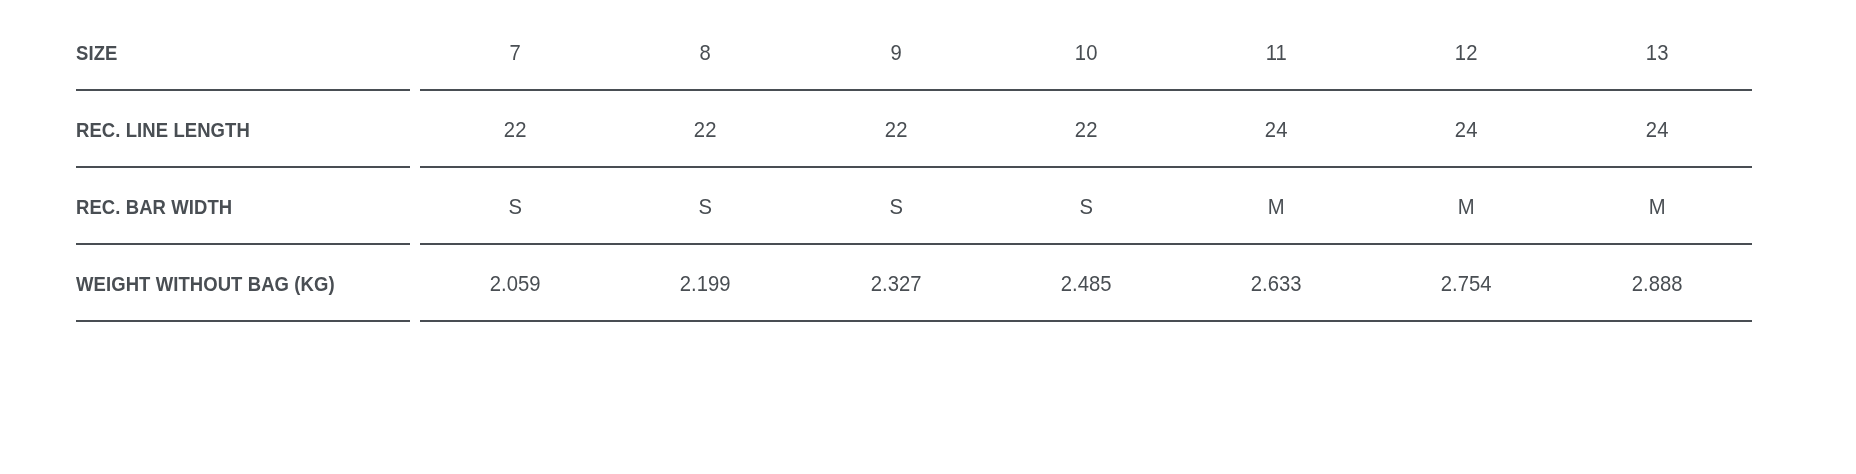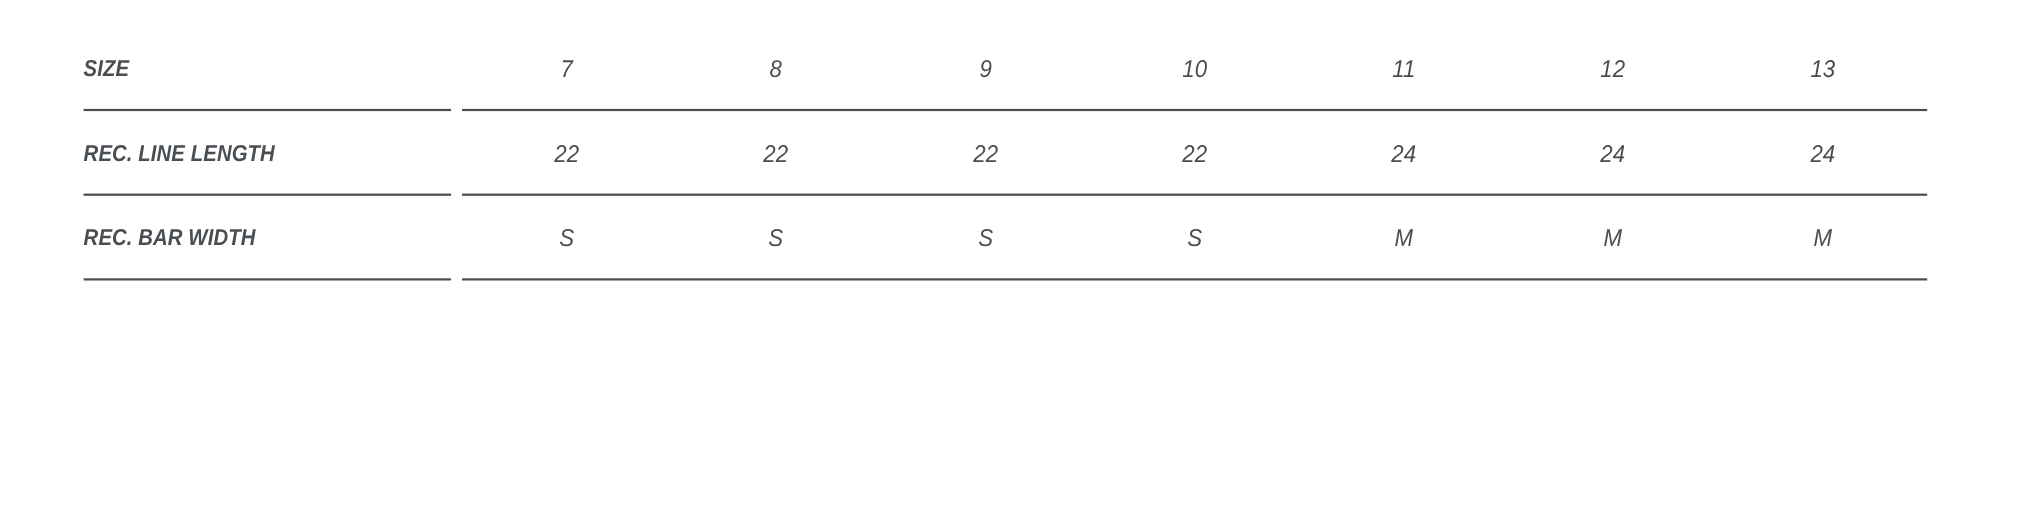--- a/index.html
+++ b/index.html
@@ -15,22 +15,21 @@
     font-family: "Liberation Sans", sans-serif;
     color: #494E53;
     -webkit-font-smoothing: antialiased;
   }
 
   #spec-table {
     position: relative;
     width: 1856px;
     height: 380px;
     padding-left: 76px;
-    padding-top: 24px;
-    font-style: italic;
+    padding-top: 14px;
   }
 
   .spec-row {
     position: relative;
     display: flex;
     align-items: center;
     height: 77px;
     width: 1676px;
   }
 
@@ -122,13 +121,25 @@
       <div class="row-cells">
         <div class="cell">S</div>
         <div class="cell">S</div>
         <div class="cell">S</div>
         <div class="cell">S</div>
         <div class="cell">M</div>
         <div class="cell">M</div>
         <div class="cell">M</div>
       </div>
     </div>
+    <div class="spec-row">
+      <div class="row-label">WEIGHT WITHOUT BAG (KG)</div>
+      <div class="row-cells">
+        <div class="cell">2.059</div>
+        <div class="cell">2.199</div>
+        <div class="cell">2.327</div>
+        <div class="cell">2.485</div>
+        <div class="cell">2.633</div>
+        <div class="cell">2.754</div>
+        <div class="cell">2.888</div>
+      </div>
+    </div>
   </div>
 
 </body></html>

